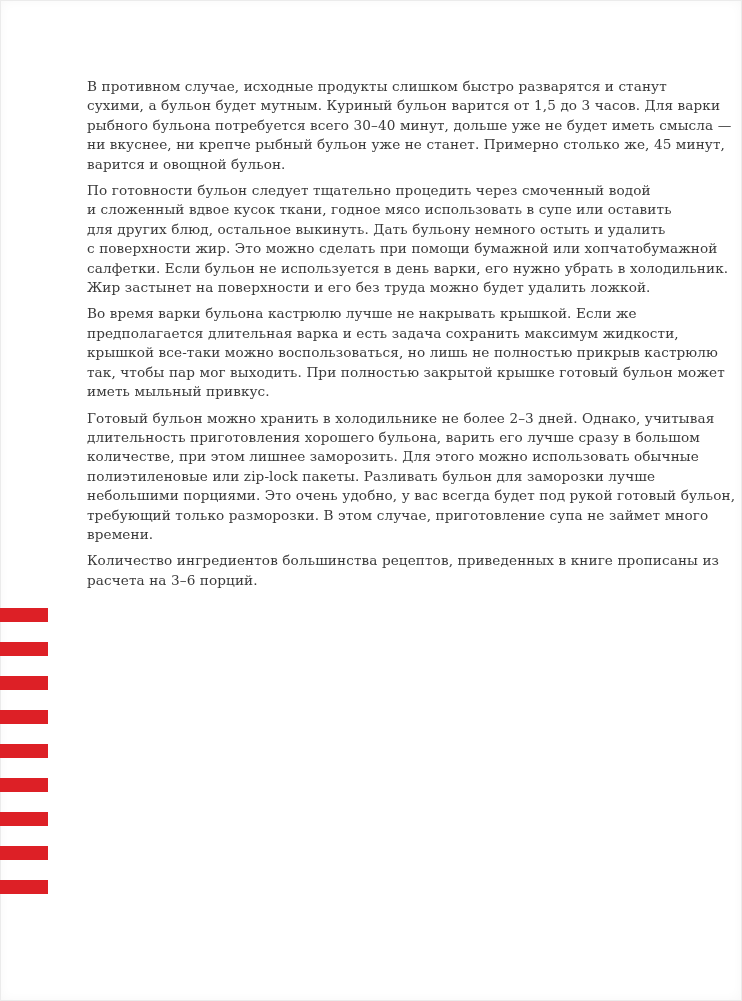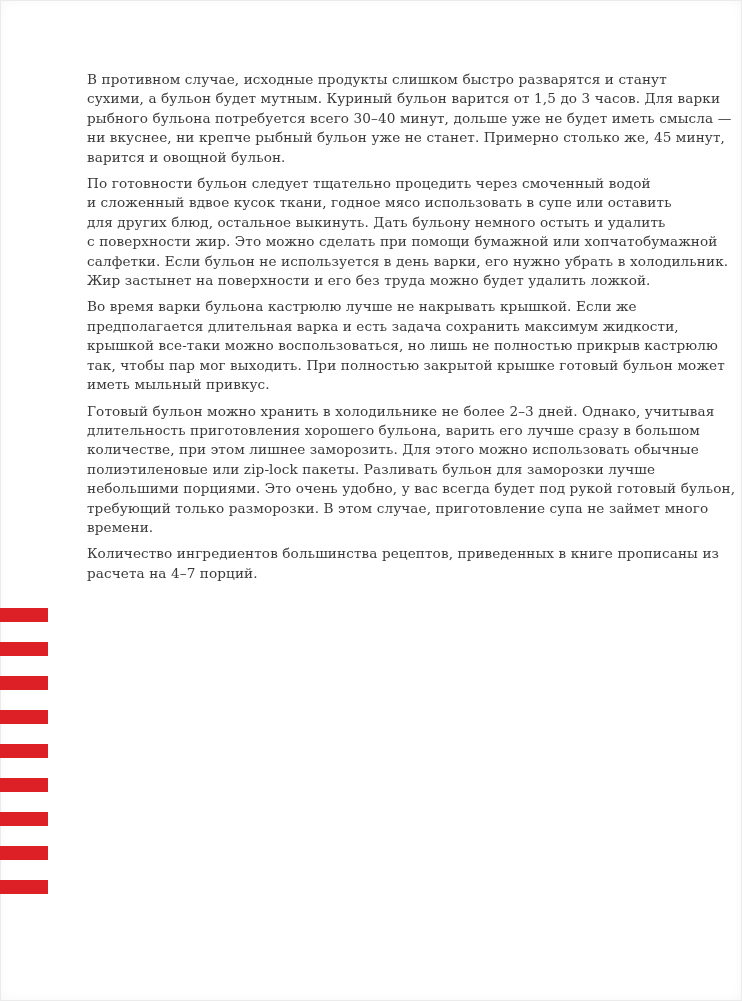--- a/index.html
+++ b/index.html
@@ -17,21 +17,21 @@
     overflow: hidden;
     font-family: "DejaVu Serif", "Liberation Serif", serif;
   }
   .text-block {
     position: absolute;
     left: 87px;
     top: 70px;
     width: 600px;
   }
   .text-block p {
-    margin: 0 0 7px 0;
+    margin: 7px 0 7px 0;
     font-size: 13.6px;
     line-height: 19.4px;
     font-weight: 400;
     color: var(--text-color, #3a3a3a);
     white-space: pre;          
     letter-spacing: 0.1px;
   }
   .stripe-group {
     position: absolute;
     left: 0;
@@ -67,21 +67,21 @@
 так, чтобы пар мог выходить. При полностью закрытой крышке готовый бульон может
 иметь мыльный привкус.</p>
     <p>Готовый бульон можно хранить в холодильнике не более 2–3 дней. Однако, учитывая
 длительность приготовления хорошего бульона, варить его лучше сразу в большом
 количестве, при этом лишнее заморозить. Для этого можно использовать обычные
 полиэтиленовые или zip-lock пакеты. Разливать бульон для заморозки лучше
 небольшими порциями. Это очень удобно, у вас всегда будет под рукой готовый бульон,
 требующий только разморозки. В этом случае, приготовление супа не займет много
 времени.</p>
     <p>Количество ингредиентов большинства рецептов, приведенных в книге прописаны из
-расчета на 4–7 порций.</p>
+расчета на 3–6 порций.</p>
   </main>
 
   <div class="stripe-group">
       <div class="stripe"></div>
       <div class="stripe"></div>
       <div class="stripe"></div>
       <div class="stripe"></div>
       <div class="stripe"></div>
       <div class="stripe"></div>
       <div class="stripe"></div>

